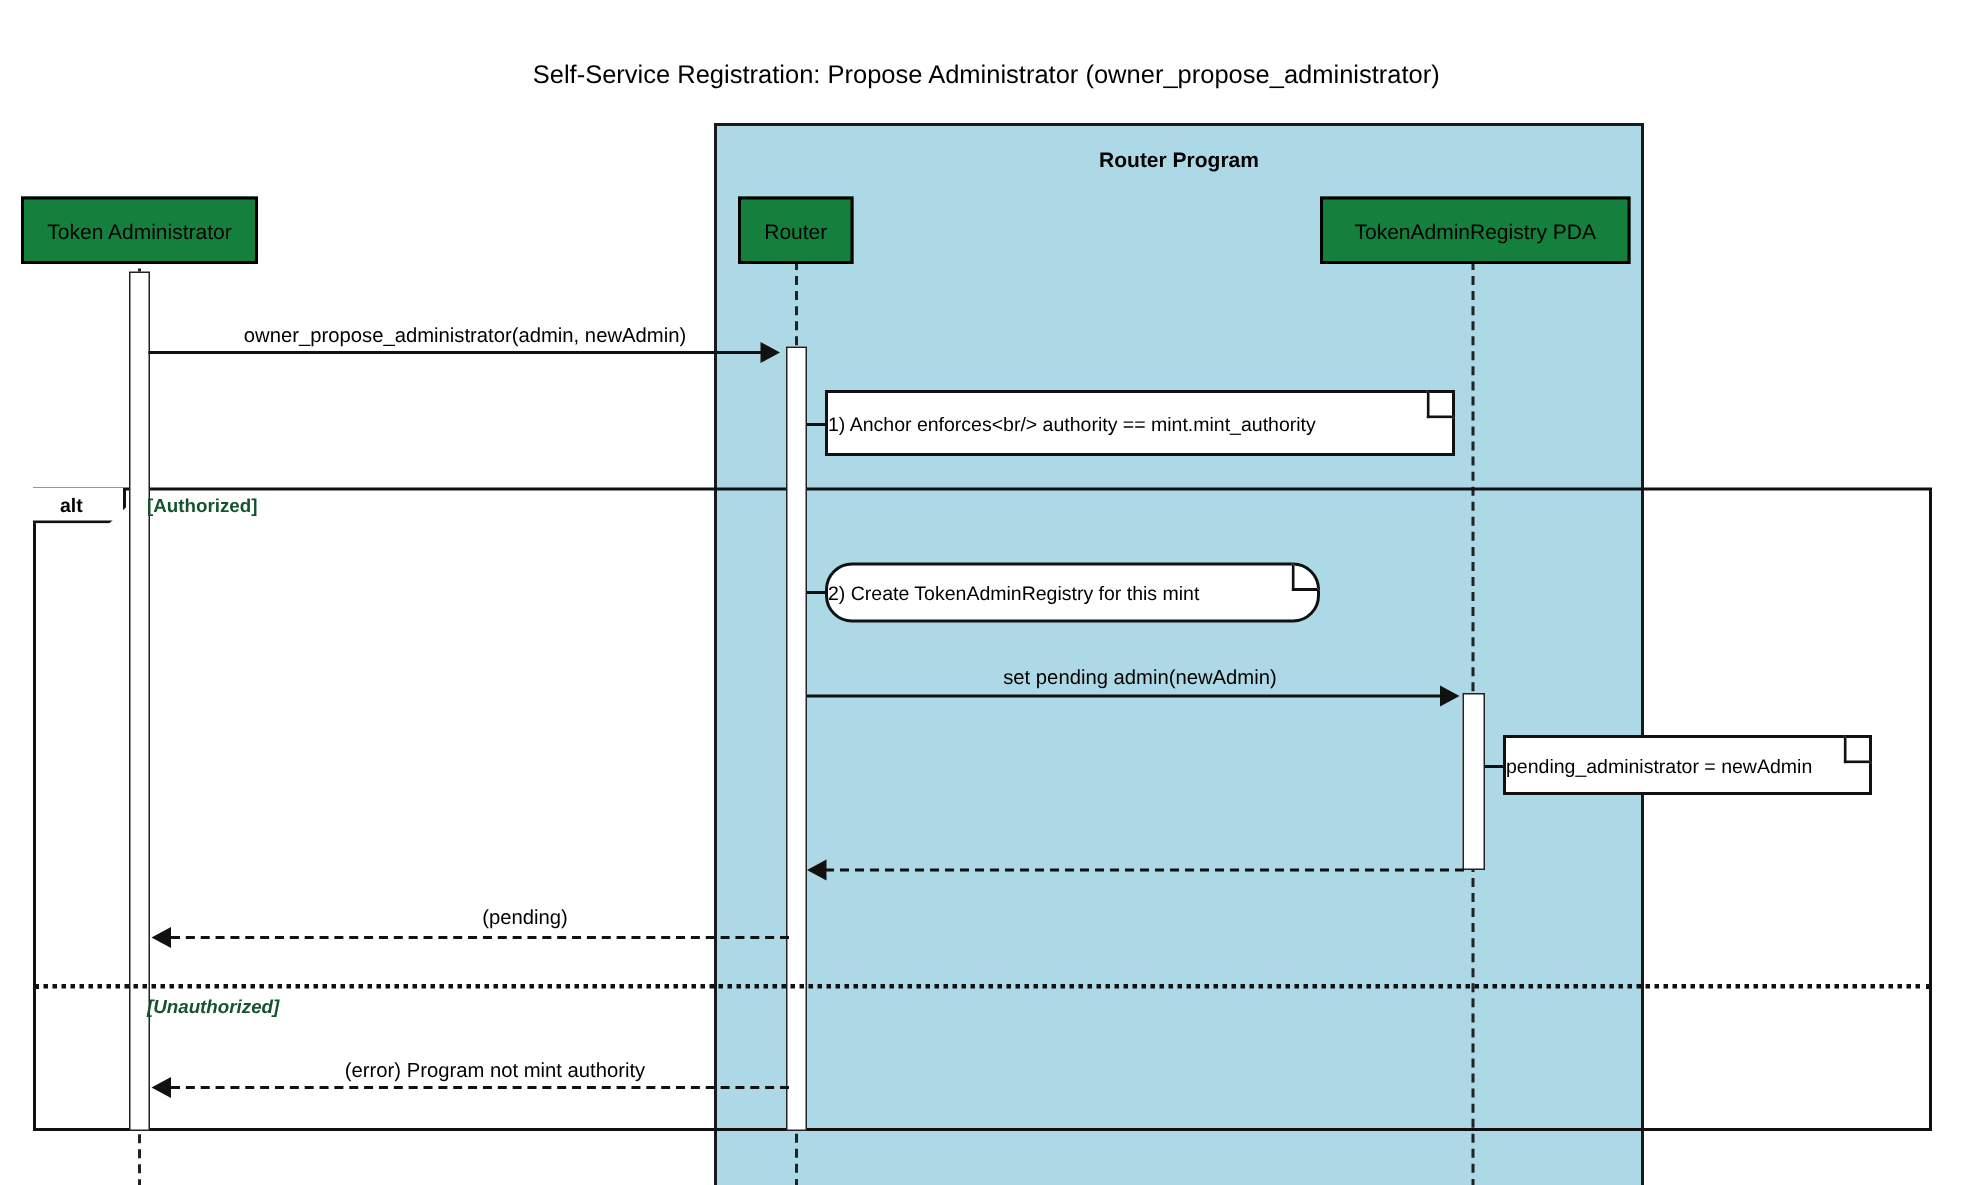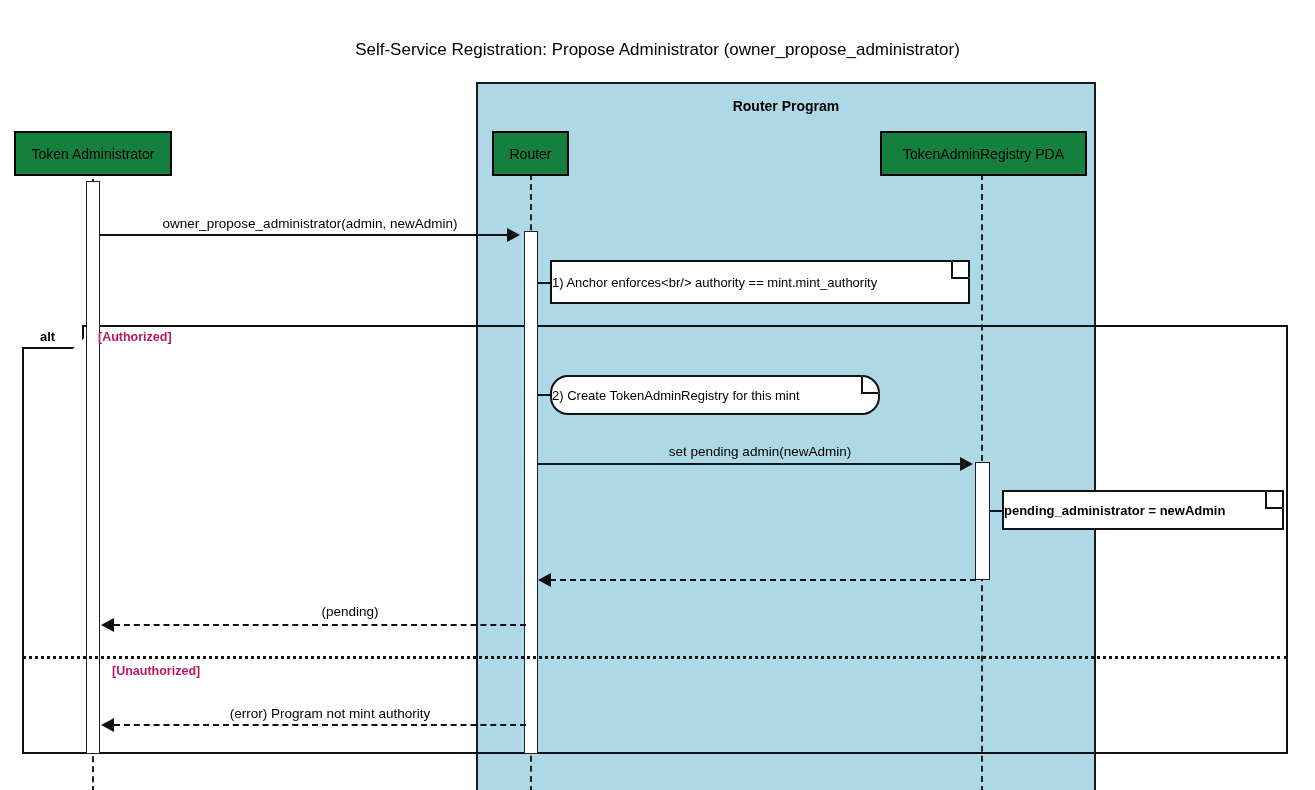--- a/index.html
+++ b/index.html
@@ -158,21 +158,21 @@
     display: flex;
     align-items: center;
     padding-left: 18px;
     clip-path: polygon(0 0, 100% 0, 100% 55%, 82% 100%, 0 100%);
     z-index: 10;
   }
   .frag-cond {
     position: absolute;
     font-size: 12.5px;
     font-weight: bold;
-    color: #be185d;
+    color: #14532d;
     white-space: nowrap;
     z-index: 10;
     text-align: center;
   }
   .frag-divider {
     position: absolute;
     height: 0;
     border-top: 3px dotted #111;
     z-index: 10;
   }
@@ -228,32 +228,32 @@
   <div class="note" style="left:550px; top:343px; width:330px; height:40px;border-radius:18px;">
     <span>2) Create TokenAdminRegistry for this mint</span>
     <span class="fold"></span>
   </div>
 
   <div class="msg-label" style="left:560px; top:412px; width:400px;">set pending admin(newAdmin)</div>
   <div class="msg-line" style="left:538px; top:431px; width:424px;"></div>
   <div class="arrow-right" style="left:960px; top:425px;"></div>
 
   <div class="note-connector" style="left:990px; top:478px; width:14px;"></div>
-  <div class="note" style="left:1002px; top:458px; width:282px; height:40px;font-weight:bold;">
+  <div class="note" style="left:1002px; top:458px; width:246px; height:40px;">
     <span>pending_administrator = newAdmin</span>
     <span class="fold"></span>
   </div>
 
   <div class="msg-line dashed" style="left:550px; top:547px; width:426px;"></div>
   <div class="arrow-left" style="left:538px; top:541px;"></div>
 
   <div class="msg-label" style="left:200px; top:572px; width:300px;">(pending)</div>
   <div class="msg-line dashed" style="left:114px; top:592px; width:412px;"></div>
   <div class="arrow-left" style="left:101px; top:586px;"></div>
 
   <div class="frag-divider" style="left:22px; top:624px; width:1266px;"></div>
-  <div class="frag-cond" style="left:112px; top:632px;">[Unauthorized]</div>
+  <div class="frag-cond" style="left:98px; top:632px;font-style:italic;">[Unauthorized]</div>
 
   <div class="msg-label" style="left:160px; top:674px; width:340px;">(error) Program not mint authority</div>
   <div class="msg-line dashed" style="left:114px; top:692px; width:412px;"></div>
   <div class="arrow-left" style="left:101px; top:686px;"></div>
 
 </div>
 
 </body></html>

